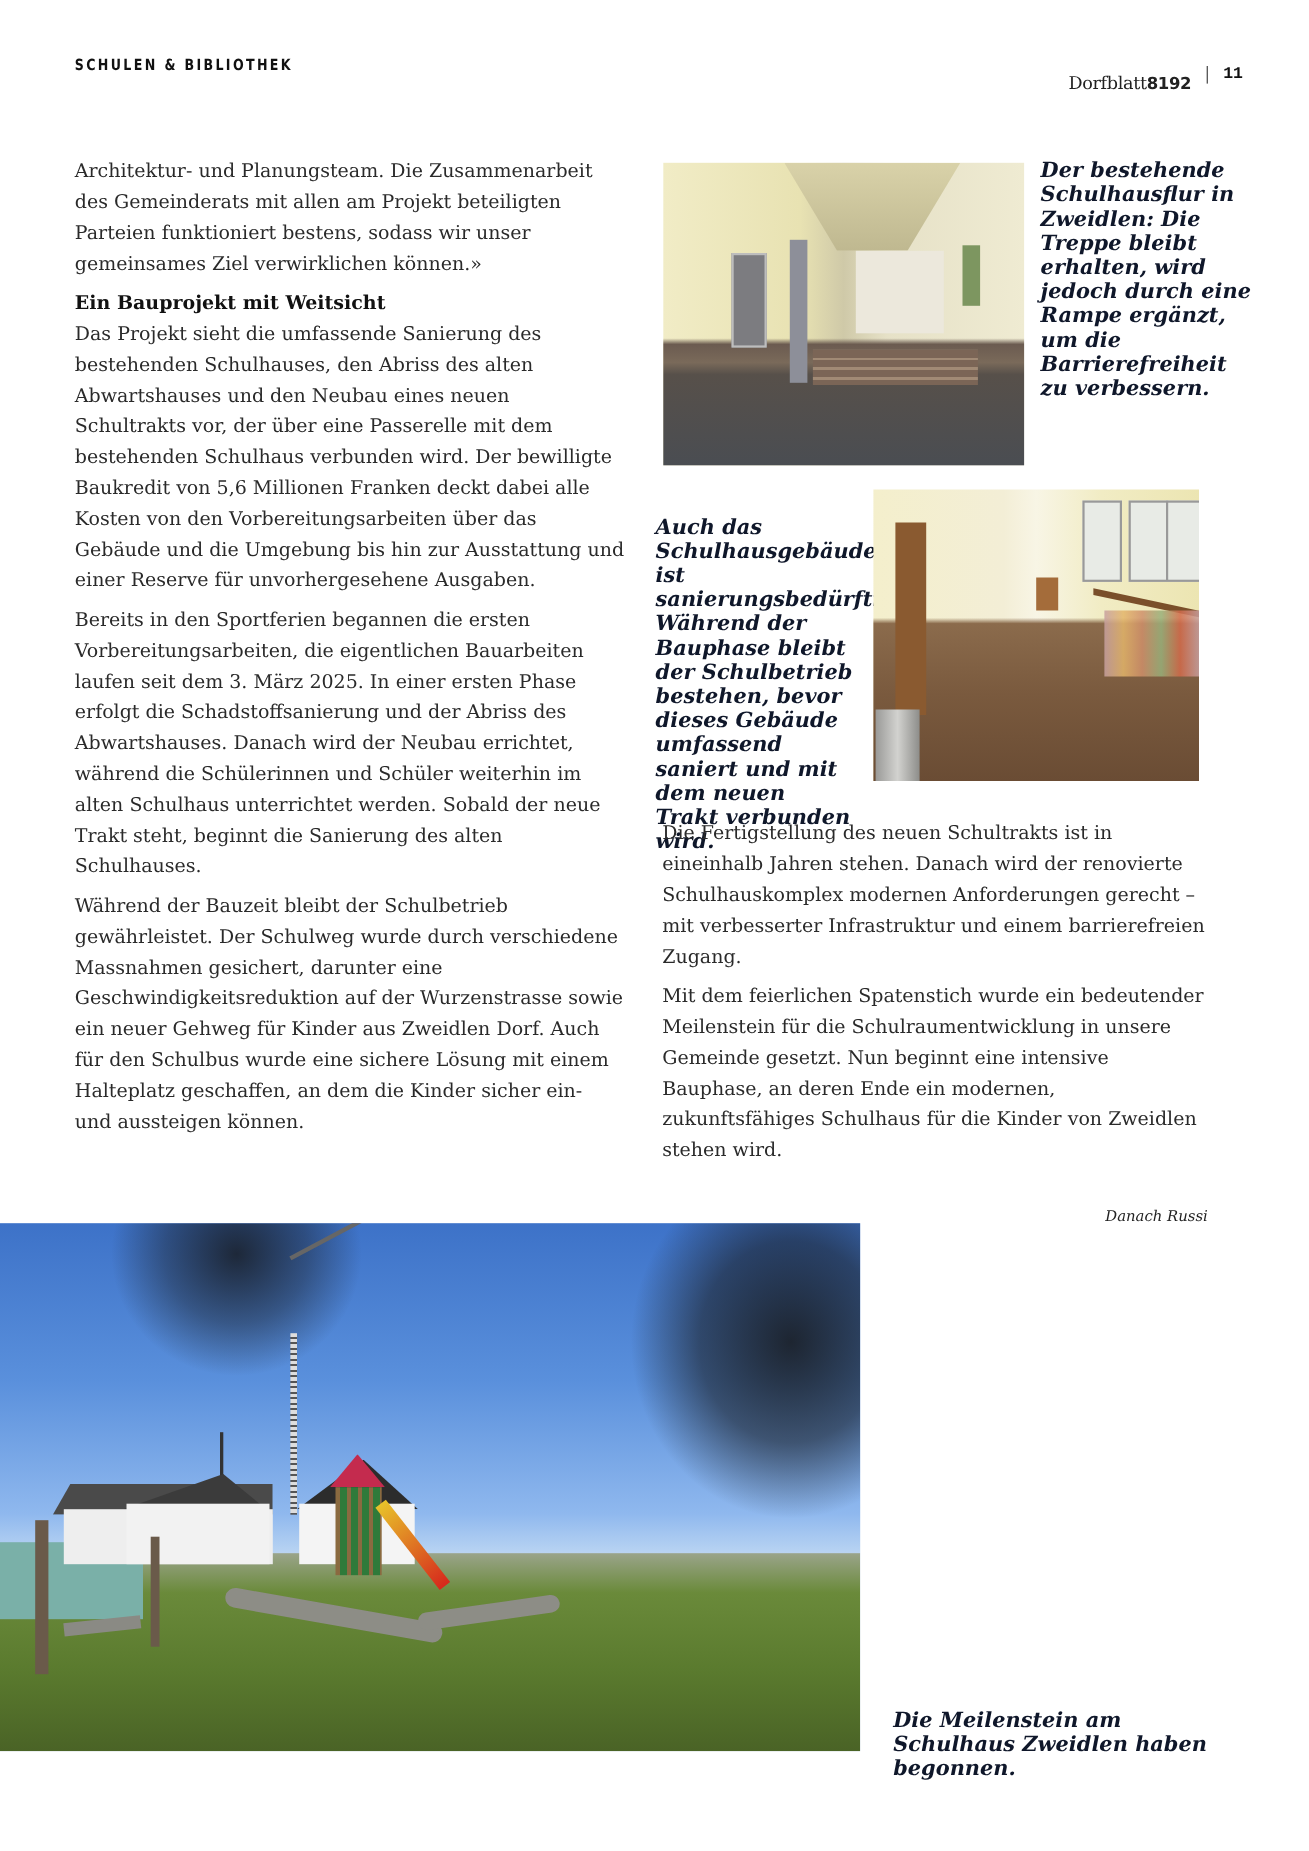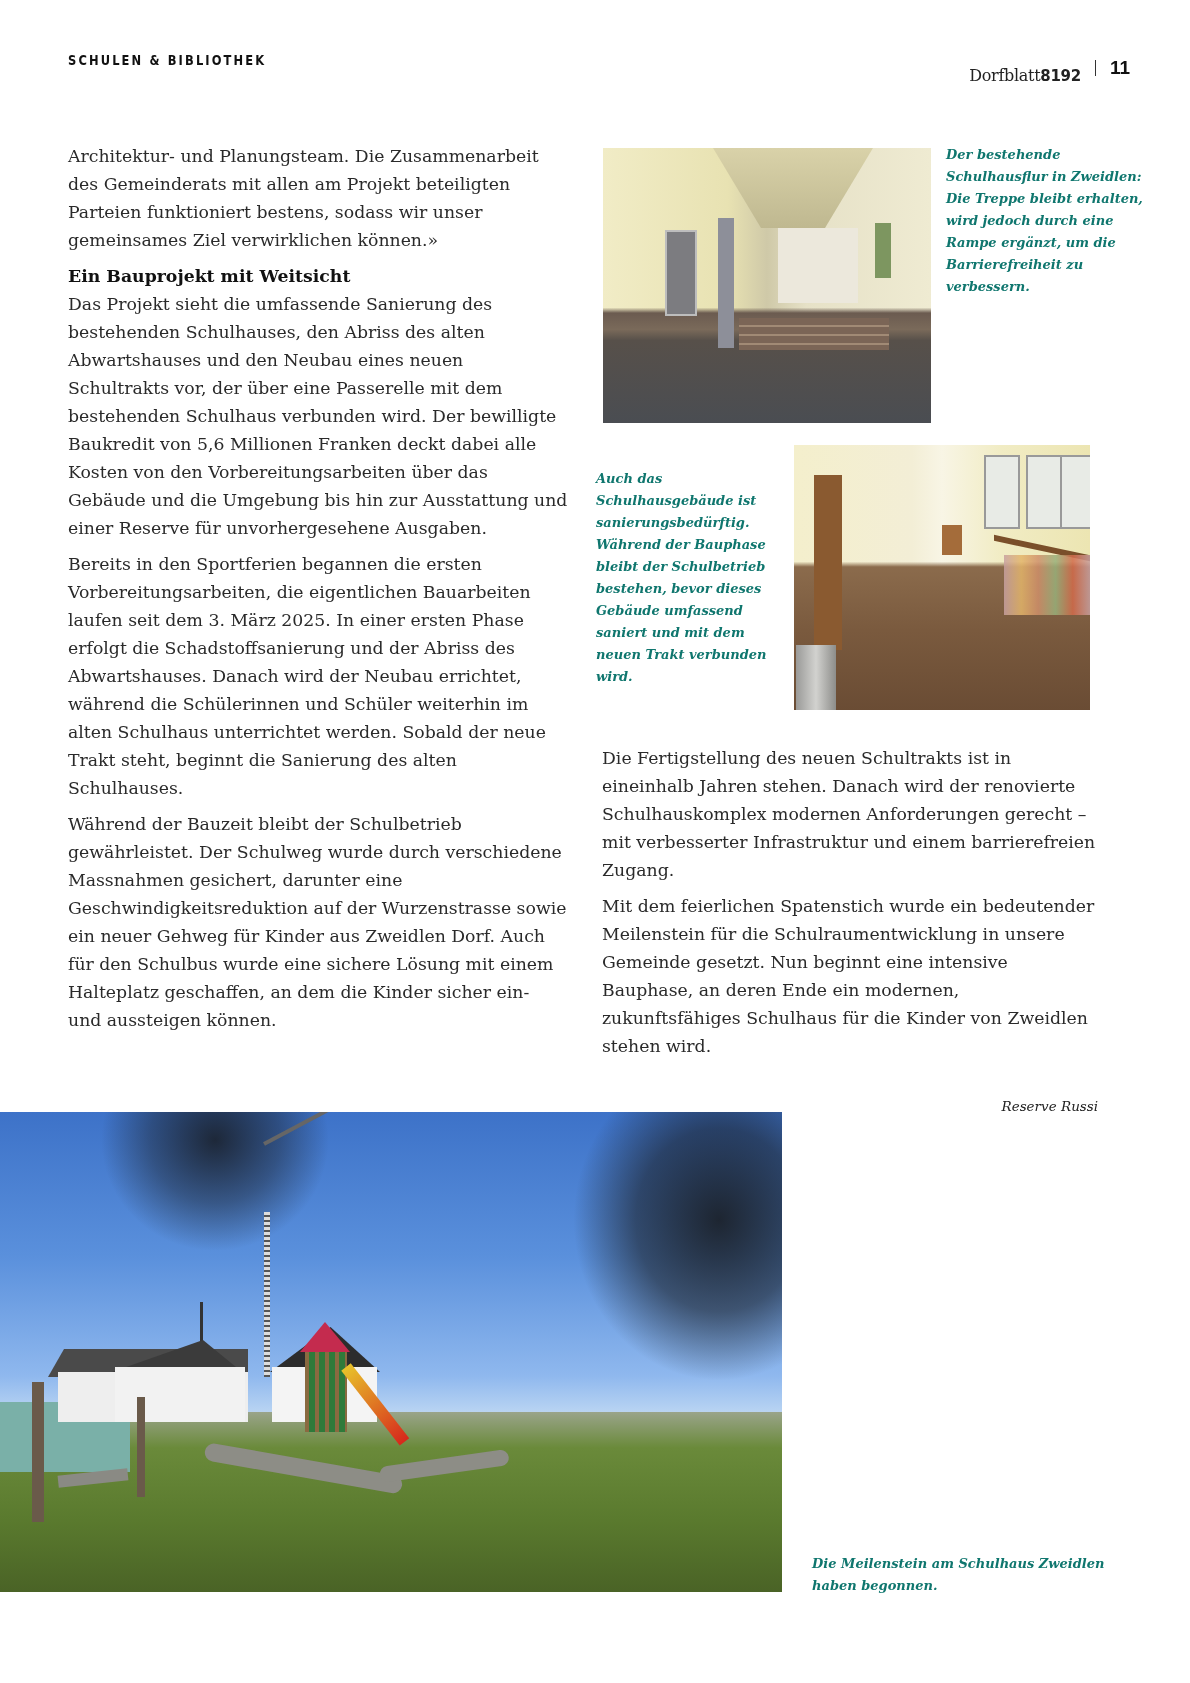--- a/index.html
+++ b/index.html
@@ -4,21 +4,21 @@
 <style>
   html, body { margin:0; padding:0; background:#ffffff; }
   body { width:1190px; height:1683px; position:relative; overflow:hidden;
          font-family:"DejaVu Serif", serif; color:#2a2a2a; }
   .header-left { position:absolute; left:68px; top:52px; font-family:"DejaVu Sans", sans-serif;
          font-weight:bold; font-size:14px; letter-spacing:2.6px; color:#111; transform:scaleX(0.82); transform-origin:left; }
   .header-right { position:absolute; right:60px; top:50px; display:flex; align-items:center; font-family:"DejaVu Serif", serif; color:#222; }
   .header-right .pub { font-size:16px; letter-spacing:-0.3px;margin-top:16px; }
   .header-right .pub b { font-family:"DejaVu Sans", sans-serif; font-weight:bold; font-size:15px; }
   .header-right .sep { width:1px; height:16px; background:#333; margin:0 14px 0 14px; }
-  .header-right .pg { font-family:Liberation Sans, sans-serif; font-weight:bold; font-size:19px; color:#111; }
+  .header-right .pg { font-family:Liberation Mono, monospace; font-weight:bold; font-size:15px; color:#111; }
 
   .col { position:absolute; font-size:17.3px; line-height:28px; color:#2a2a2a; }
   .col-left { left:68px; top:142px; width:500px; }
   .col-right { left:602px; top:744px; width:500px; }
   .col p { margin:0 0 8px 0; }
   .col h3 { margin:0; font-size:17.3px; line-height:28px; font-weight:bold; color:#111; }
 
   .photo { position:absolute; overflow:hidden; }
   .photo1 { left:603px; top:148px; width:328px; height:275px;
     background:
@@ -36,21 +36,21 @@
       linear-gradient(180deg, rgba(0,0,0,0) 0%, rgba(0,0,0,0) 44%, #8b6b4c 46%, #7a5a3e 70%, #6a4c34 100%),
       linear-gradient(90deg, #f4efcc 0%, #f3eed6 40%, #f8f5e5 50%, #f1ecc4 70%, #ece5b2 100%); }
   .photo2 .door { position:absolute; left:20px; top:30px; width:28px; height:175px; background:#8a5a30; }
   .photo2 .enddoor { position:absolute; left:148px; top:80px; width:20px; height:30px; background:#a46c3a; }
   .photo2 .frame { position:absolute; top:10px; width:32px; height:70px; border:2px solid #999; background:#e8ebe6; }
   .photo2 .hooks { position:absolute; left:200px; top:100px; width:96px; height:6px; background:#7a4f2a; transform:skewY(12deg); }
   .photo2 .bags { position:absolute; left:210px; top:110px; width:86px; height:60px;
       background:linear-gradient(90deg,#c7a0a0,#e3b56a,#cf8f6a,#98b07a,#d26a4a,#c7a0a0); opacity:0.85; }
   .photo2 .bin { position:absolute; left:2px; top:200px; width:40px; height:65px; background:linear-gradient(90deg,#9a9a98,#d2d2cf,#8d8d8a); }
 
-  .cap { position:absolute; font-style:italic; font-weight:bold; font-size:13px; line-height:22px; color:#0f766e; font-family:"DejaVu Serif", serif; }
+  .cap { position:absolute; font-style:italic; font-weight:bold; font-size:19px; line-height:22px; color:#0f172a; font-family:"DejaVu Serif", serif; }
   .cap1 { left:946px; top:144px; width:200px; }
   .cap2 { left:596px; top:468px; width:180px; text-align:left; }
   .cap3 { left:812px; top:1553px; width:300px; }
   .author { position:absolute; right:92px; top:1098px; font-style:italic; font-size:13.5px; color:#222; }
 
   .photo3 { left:0; top:1112px; width:782px; height:480px;
      background:linear-gradient(180deg,#3d72c8 0%,#5a90dc 30%,#8fb8ee 55%,#b6d2f2 62%,#c9d9ea 64%); }
   .photo3 .ground { position:absolute; left:0; top:300px; width:782px; height:180px; background:linear-gradient(180deg,#9aa48a 0%,#6a8a3a 20%,#5a7a2e 60%,#4a6326 100%); }
   .photo3 .court { position:absolute; left:0; top:290px; width:130px; height:70px; background:#7ab0a8; }
   .photo3 .bld1 { position:absolute; left:58px; top:260px; width:190px; height:50px; background:#eeeeee; }
@@ -110,21 +110,21 @@
   <div class="frame" style="left:266px"></div>
   <div class="hooks"></div>
   <div class="bags"></div>
   <div class="bin"></div>
 </div>
 
 <div class="col col-right">
   <p>Die Fertigstellung des neuen Schultrakts ist in eineinhalb Jahren stehen. Danach wird der renovierte Schulhauskomplex modernen Anforderungen gerecht – mit verbesserter Infrastruktur und einem barrierefreien Zugang.</p>
   <p>Mit dem feierlichen Spatenstich wurde ein bedeutender Meilenstein für die Schulraumentwicklung in unsere Gemeinde gesetzt. Nun beginnt eine intensive Bauphase, an deren Ende ein modernen, zukunftsfähiges Schulhaus für die Kinder von Zweidlen stehen wird.</p>
 </div>
-<div class="author">Reserve Russi</div>
+<div class="author">Danach Russi</div>
 
 <div class="photo photo3">
   <div class="treetop"></div>
   <div class="tree"></div>
   <div class="jib"></div>
   <div class="crane"></div>
   <div class="ground"></div>
   <div class="court"></div>
   <div class="roof1"></div>
   <div class="bld1"></div>

